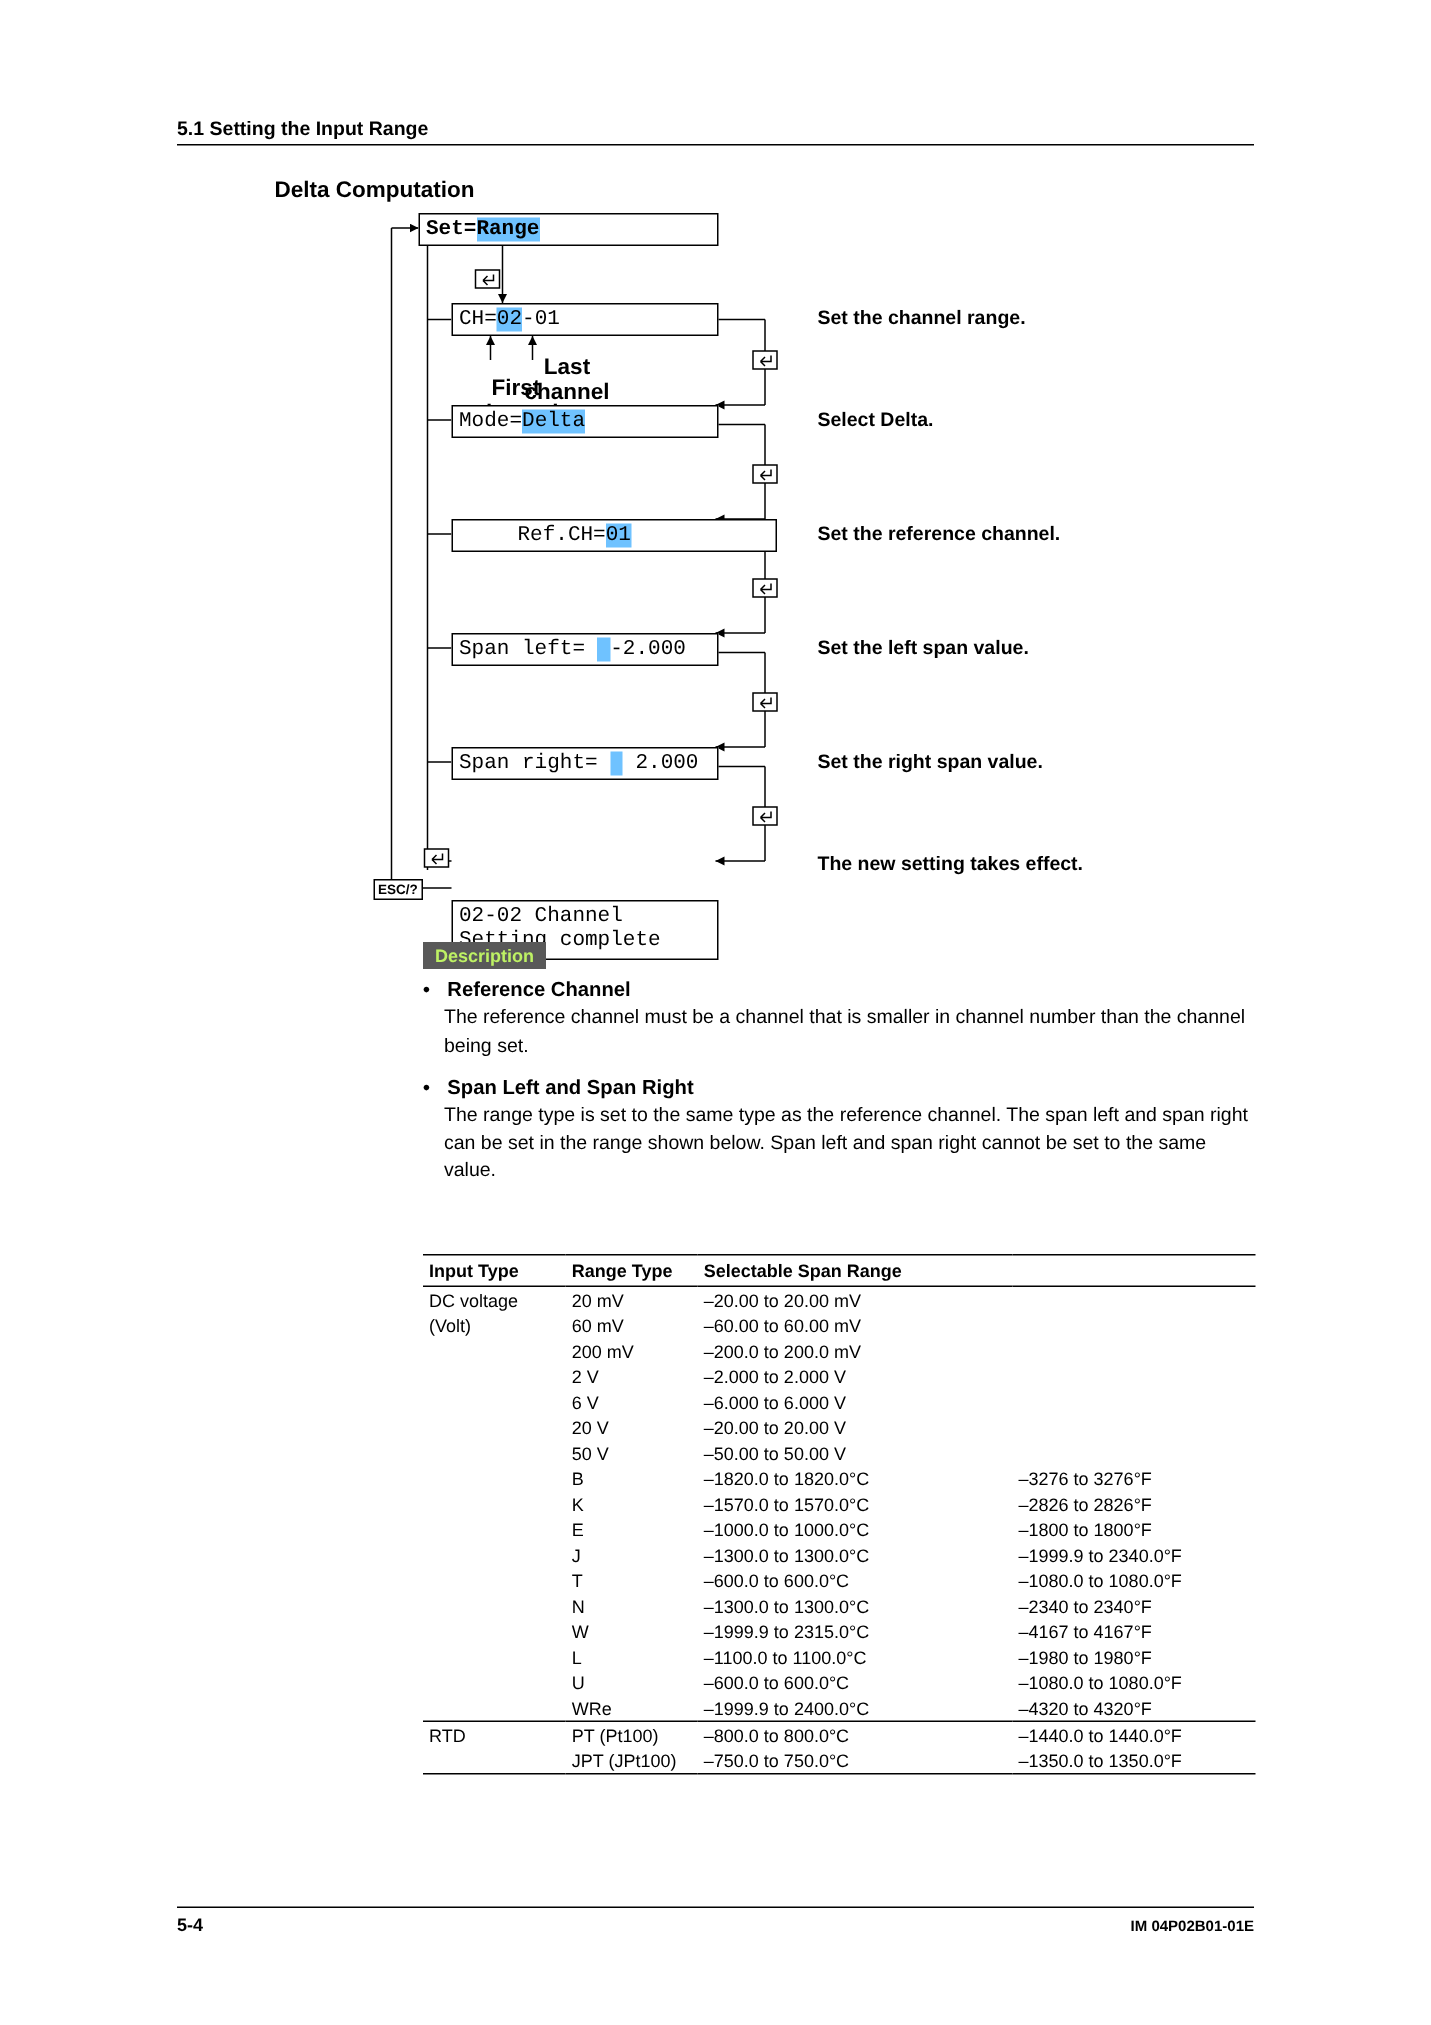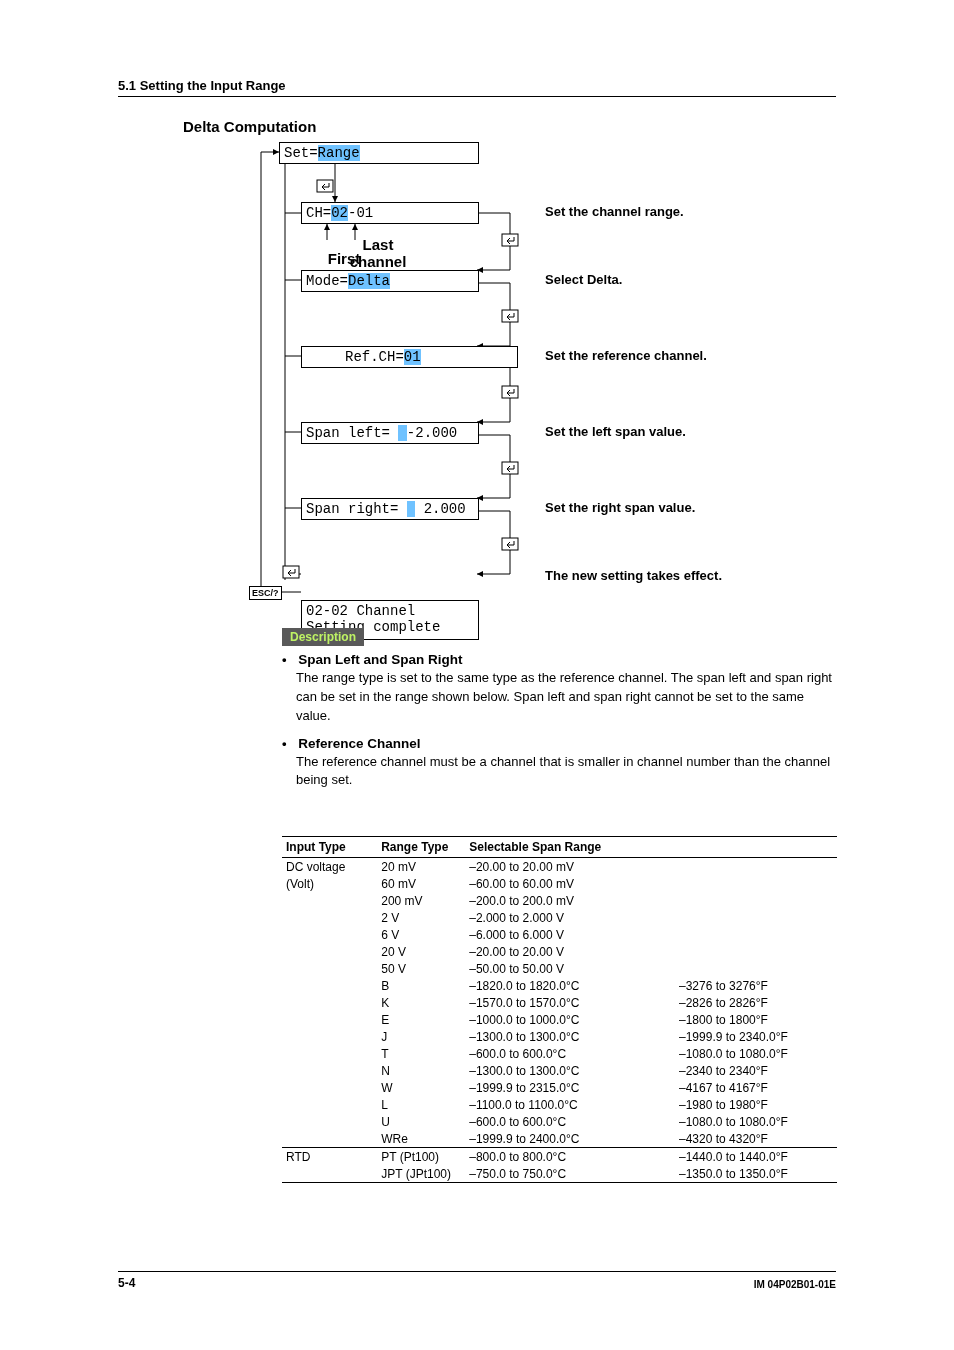--- a/index.html
+++ b/index.html
@@ -250,21 +250,21 @@
       <g transform="translate(247,398)">
           <rect x="0" y="0" width="16" height="12" fill="#fff" stroke="#000"></rect>
           <path d="M12 3 V7 H5 M5 7 L8 4 M5 7 L8 10" stroke="#000" fill="none" stroke-width="1"></path>
         </g>
       <g transform="translate(28,426)">
           <rect x="0" y="0" width="16" height="12" fill="#fff" stroke="#000"></rect>
           <path d="M12 3 V7 H5 M5 7 L8 4 M5 7 L8 10" stroke="#000" fill="none" stroke-width="1"></path>
         </g>
     </svg>
 
-    <div class="box" style="left:24px; top:2px; width:190px;"><span>Set=</span><span class="hl">Range</span></div>
+    <div class="box" style="left:24px; top:2px; width:190px;font-weight:bold;"><span>Set=</span><span class="hl">Range</span></div>
 
     <div class="box" style="left:46px; top:62px; width:168px;"><span>CH=</span><span class="hl">02</span><span>-01</span></div>
     <div class="ann" style="left:290px; top:64px;">Set the channel range.</div>
     <div class="ann-small" style="left:78px; top:96px; width:90px;">Last channel</div>
     <div class="ann-small" style="left:44px; top:110px; width:90px;">First channel</div>
 
     <div class="box" style="left:46px; top:130px; width:168px;"><span>Mode=</span><span class="hl">Delta</span></div>
     <div class="ann" style="left:290px; top:132px;">Select Delta.</div>
 
     <div class="box" style="left:46px; top:206px; width:168px;padding-left:43px;"><span>Ref.CH=</span><span class="hl">01</span></div>
@@ -280,26 +280,26 @@
 <span>Setting complete</span></div>
     <div class="ann" style="left:290px; top:428px;">The new setting takes effect.</div>
 
     <div class="esc" style="left:-6px; top:446px;">ESC/?</div>
   </div>
 
   <div class="desc">
     <span class="desc-label">Description</span>
     <ul class="bl">
       <li>
+        <span class="bullet-head">Reference Channel</span>
+        <div class="bullet-body">The reference channel must be a channel that is smaller in channel number than the channel being set.</div>
+      </li>
+      <li>
         <span class="bullet-head">Span Left and Span Right</span>
         <div class="bullet-body">The range type is set to the same type as the reference channel. The span left and span right can be set in the range shown below. Span left and span right cannot be set to the same value.</div>
-      </li>
-      <li>
-        <span class="bullet-head">Reference Channel</span>
-        <div class="bullet-body">The reference channel must be a channel that is smaller in channel number than the channel being set.</div>
       </li>
     </ul>
   </div>
 
   <table class="tbl">
     <thead>
       <tr>
         <th class="col1">Input Type</th>
         <th class="col2">Range Type</th>
         <th class="col3">Selectable Span Range</th>

